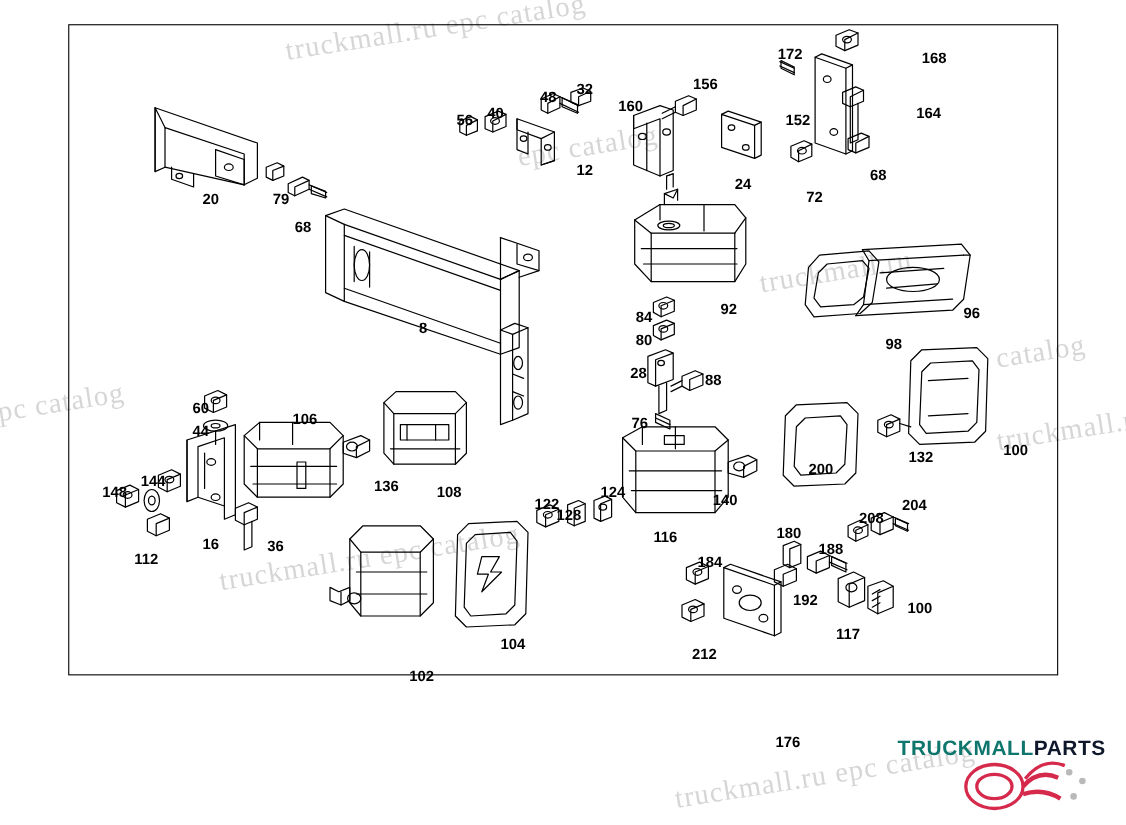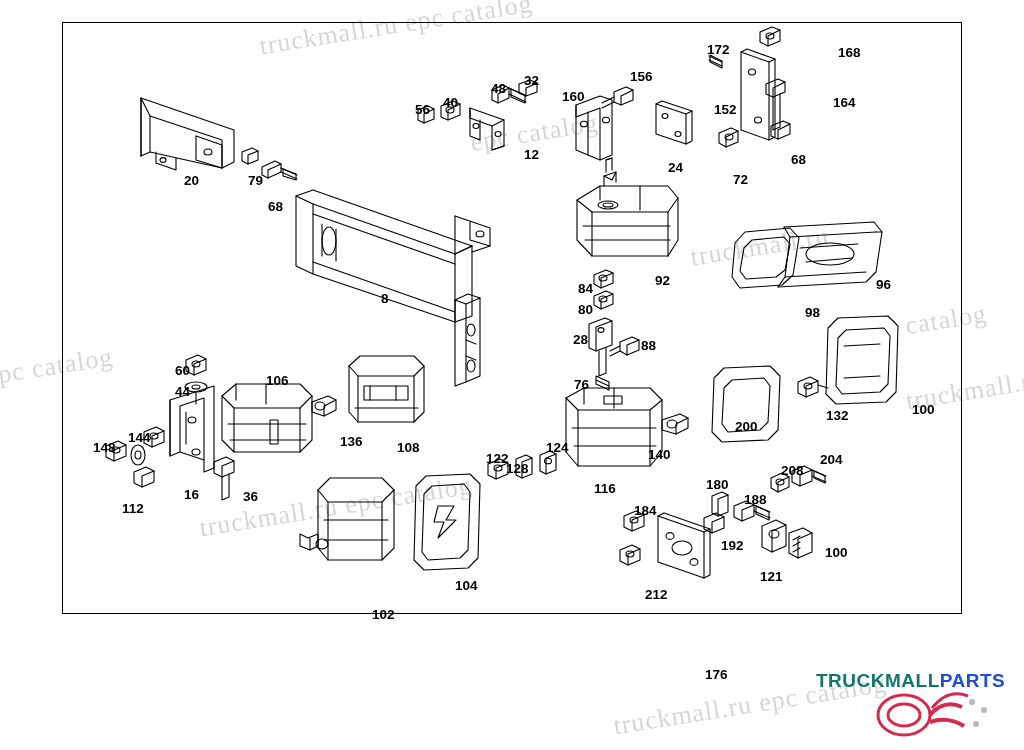--- a/index.html
+++ b/index.html
@@ -57,21 +57,21 @@
   .brand-text {
     position: absolute;
     left: 0;
     top: 6px;
     font-size: 19px;
     font-weight: bold;
     letter-spacing: 0.5px;
     font-family: "Liberation Sans", sans-serif;
   }
   .brand-truckmall { color: #0f766e; }
-  .brand-parts { color: #1d4ed8; }
+  .brand-parts { color: #0f172a; }
   svg.art { position:absolute; left:0; top:0; width:1024px; height:750px; }
 </style>
 </head>
 <body>
 
 <div id="sheet">
 
   <div id="wm-layer">
       <div class="wm" style="left: 258px; top: 10px; transform: rotate(-9deg);">truckmall.ru epc catalog</div>
       <div class="wm" style="left: 470px; top: 118px; transform: rotate(-9deg);">epc catalog</div>
@@ -382,26 +382,26 @@
       <div class="label" style="left: 340px; top: 434px;">136</div>
       <div class="label" style="left: 397px; top: 440px;">108</div>
       <div class="label" style="left: 128px; top: 430px;">144</div>
       <div class="label" style="left: 93px; top: 440px;">148</div>
       <div class="label" style="left: 122px; top: 501px;">112</div>
       <div class="label" style="left: 184px; top: 487px;">16</div>
       <div class="label" style="left: 243px; top: 489px;">36</div>
       <div class="label" style="left: 372px; top: 607px;">102</div>
       <div class="label" style="left: 455px; top: 578px;">104</div>
       <div class="label" style="left: 634px; top: 503px; text-align: right;">184</div>
-      <div class="label" style="left: 629px; top: 587px; margin-left: 16px;">212</div>
+      <div class="label" style="left: 629px; top: 587px;">212</div>
       <div class="label" style="left: 705px; top: 620px; margin-top: 47px;">176</div>
       <div class="label" style="left: 721px; top: 538px;">192</div>
       <div class="label" style="left: 706px; top: 477px;">180</div>
       <div class="label" style="left: 744px; top: 492px;">188</div>
-      <div class="label" style="left: 760px; top: 569px;">121</div>
+      <div class="label" style="left: 760px; top: 569px;">117</div>
       <div class="label" style="left: 781px; top: 463px;">208</div>
       <div class="label" style="left: 820px; top: 452px;">204</div>
       <div class="label" style="left: 825px; top: 545px;">100</div>
     </div>
 
   <div class="brand">
     <div class="brand-text">
       <span class="brand-truckmall">TRUCKMALL</span><span class="brand-parts">PARTS</span>
     </div>
     <svg width="190" height="50" style="position:absolute;left:28px;top:26px;" viewBox="0 0 190 50" xmlns="http://www.w3.org/2000/svg">

